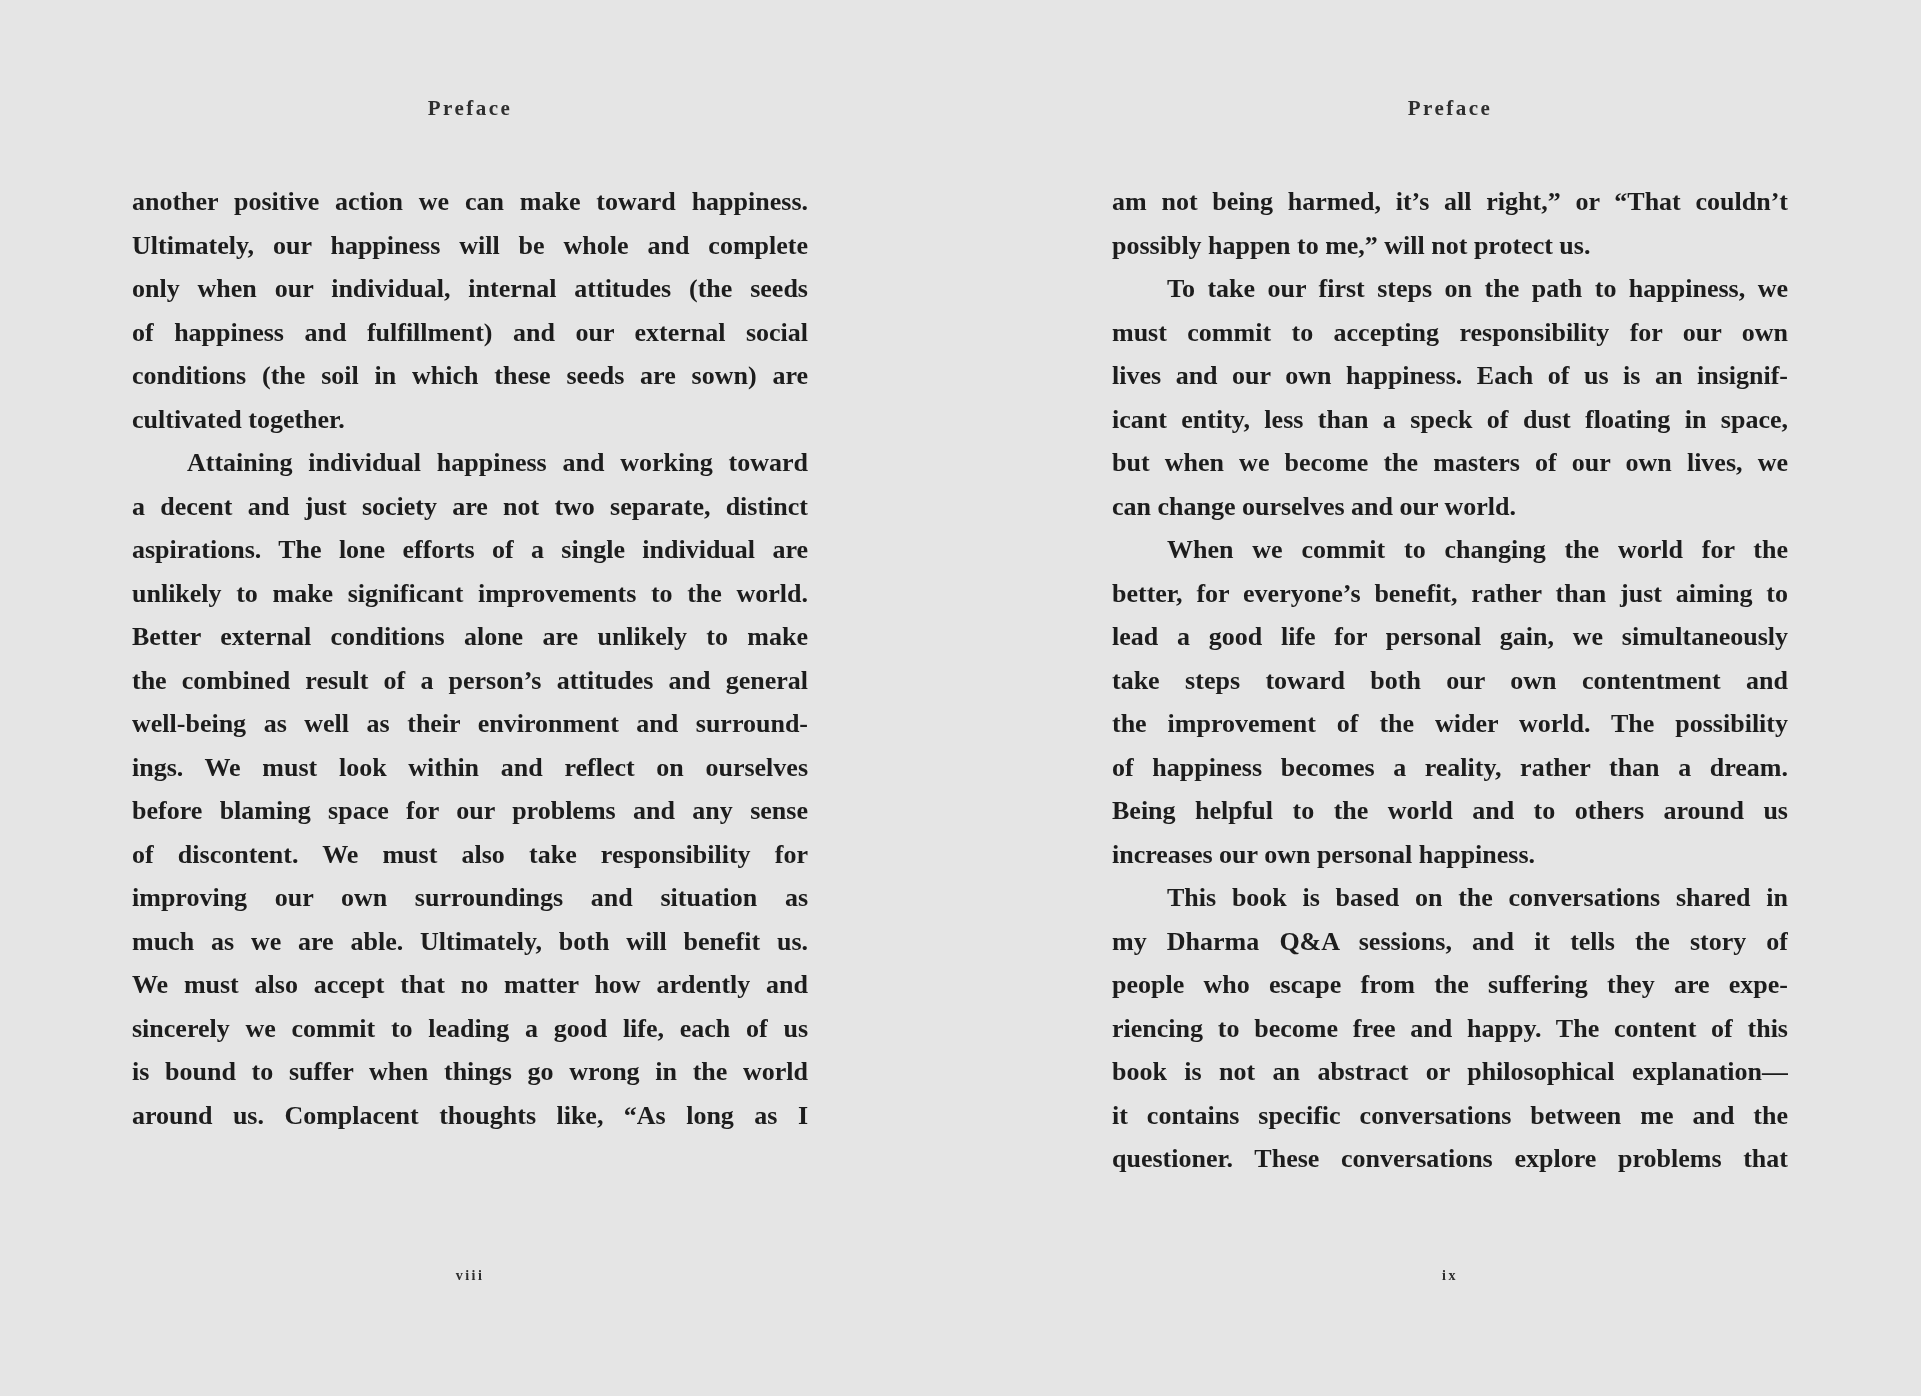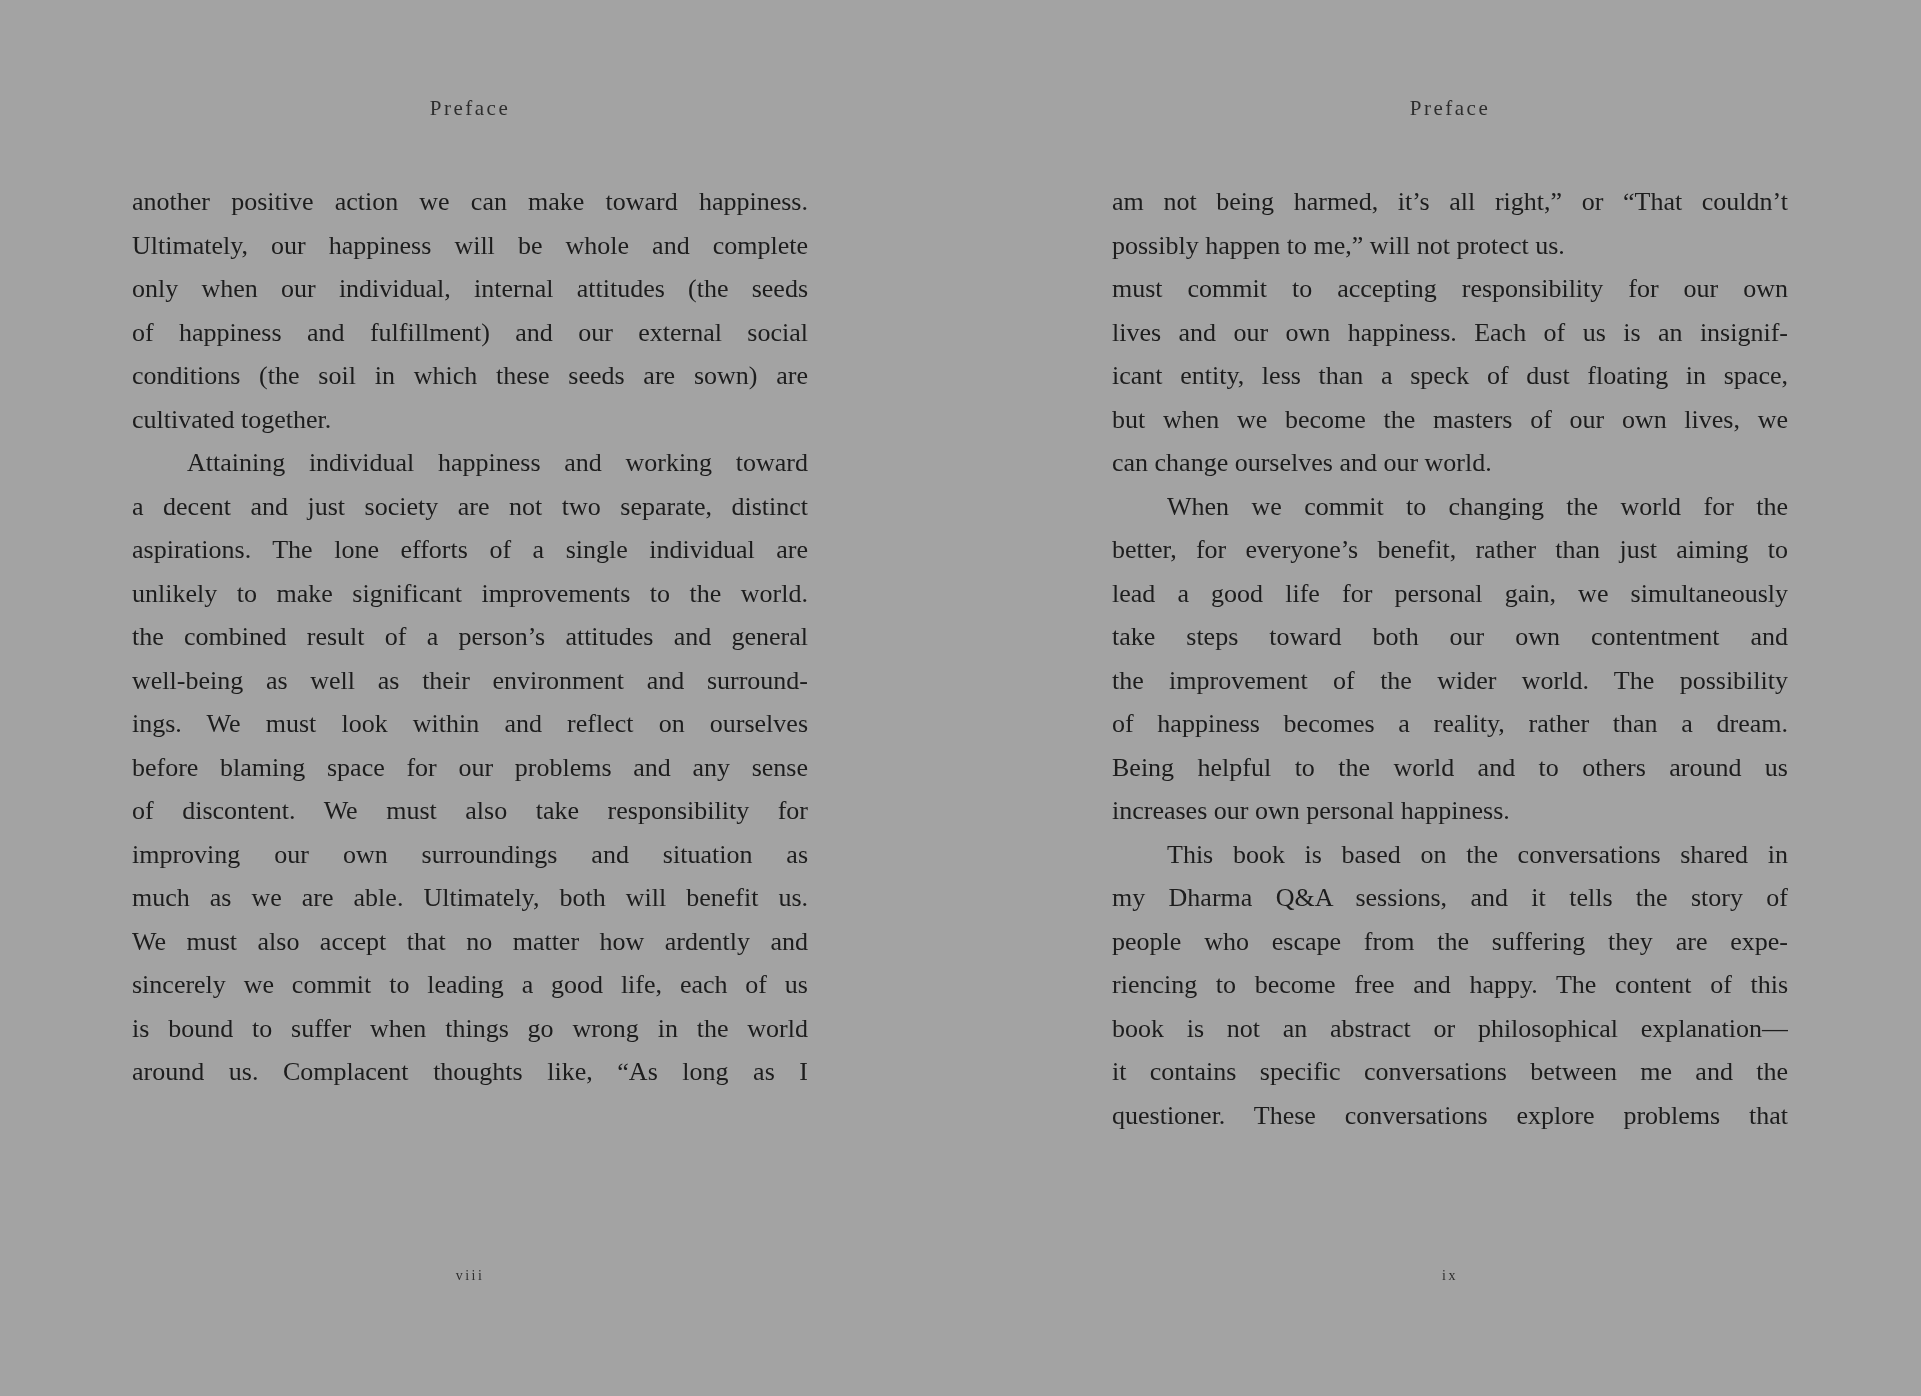--- a/index.html
+++ b/index.html
@@ -11,21 +11,22 @@
     width: 1921px;
     height: 1396px;
     position: relative;
     overflow: hidden;
     font-family: "Liberation Serif", "DejaVu Serif", serif;
     color: #1d1d1d;
   }
   .spread {
     position: absolute;
     inset: 0;
-    background: #a3a3a3;
+    background: #e5e5e5;
+    font-weight: bold;
   }
   .page {
     position: absolute;
     top: 0;
     height: 100%;
     width: 676px;
   }
   #page-left  { left: 132px;  }
   #page-right { left: 1112px; }
   .running-head {
@@ -84,40 +85,42 @@
         <div class="line">another positive action we can make toward happiness.</div>
         <div class="line">Ultimately, our happiness will be whole and complete</div>
         <div class="line">only when our individual, internal attitudes (the seeds</div>
         <div class="line">of happiness and fulfillment) and our external social</div>
         <div class="line">conditions (the soil in which these seeds are sown) are</div>
         <div class="line end">cultivated together.</div>
         <div class="line indent">Attaining individual happiness and working toward</div>
         <div class="line">a decent and just society are not two separate, distinct</div>
         <div class="line">aspirations. The lone efforts of a single individual are</div>
         <div class="line">unlikely to make significant improvements to the world.</div>
+        <div class="line">Better external conditions alone are unlikely to make</div>
         <div class="line">the combined result of a person’s attitudes and general</div>
         <div class="line">well-being as well as their environment and surround-</div>
         <div class="line">ings. We must look within and reflect on ourselves</div>
         <div class="line">before blaming space for our problems and any sense</div>
         <div class="line">of discontent. We must also take responsibility for</div>
         <div class="line">improving our own surroundings and situation as</div>
         <div class="line">much as we are able. Ultimately, both will benefit us.</div>
         <div class="line">We must also accept that no matter how ardently and</div>
         <div class="line">sincerely we commit to leading a good life, each of us</div>
         <div class="line">is bound to suffer when things go wrong in the world</div>
         <div class="line">around us. Complacent thoughts like, “As long as I</div>
       </div>
     <div class="folio">viii</div>
   </section>
 
   <section class="page" id="page-right">
     <div class="running-head">Preface</div>
     <div class="page-body">
         <div class="line">am not being harmed, it’s all right,” or “That couldn’t</div>
         <div class="line end">possibly happen to me,” will not protect us.</div>
+        <div class="line indent">To take our first steps on the path to happiness, we</div>
         <div class="line">must commit to accepting responsibility for our own</div>
         <div class="line">lives and our own happiness. Each of us is an insignif-</div>
         <div class="line">icant entity, less than a speck of dust floating in space,</div>
         <div class="line">but when we become the masters of our own lives, we</div>
         <div class="line end">can change ourselves and our world.</div>
         <div class="line indent">When we commit to changing the world for the</div>
         <div class="line">better, for everyone’s benefit, rather than just aiming to</div>
         <div class="line">lead a good life for personal gain, we simultaneously</div>
         <div class="line">take steps toward both our own contentment and</div>
         <div class="line">the improvement of the wider world. The possibility</div>

